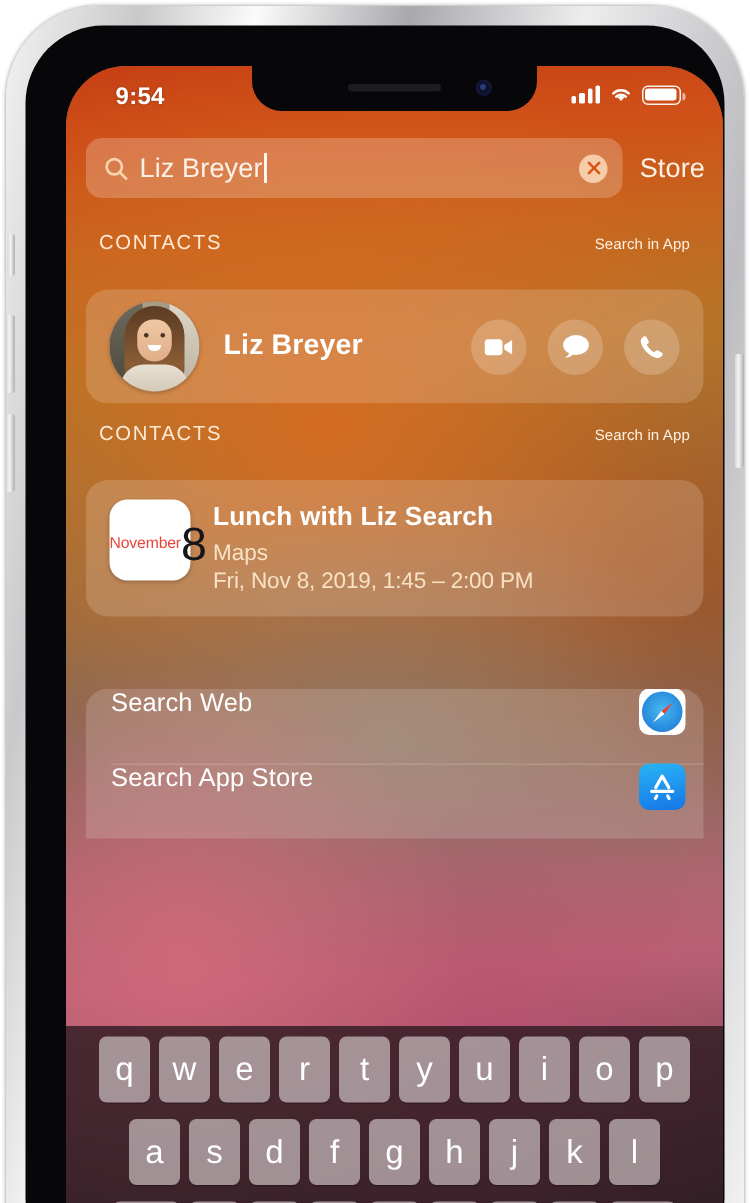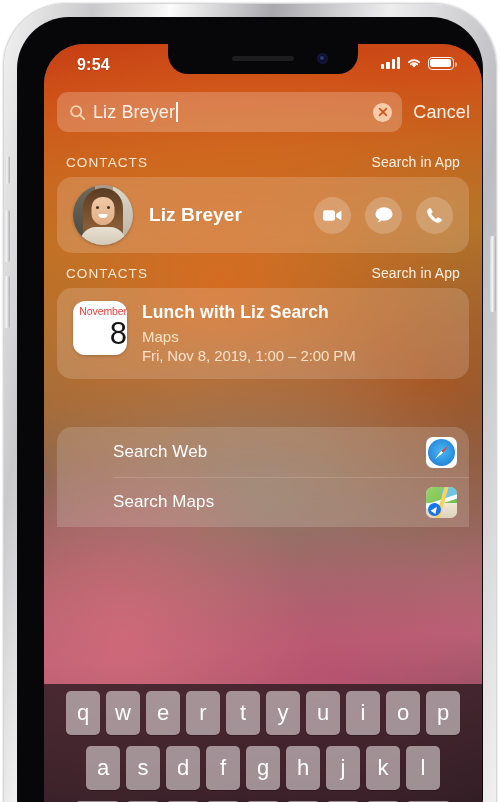--- a/index.html
+++ b/index.html
@@ -149,27 +149,27 @@
     cursor: pointer; letter-spacing: .1px;
   }
 
   
   #content {
     position: absolute; left: 0; top: 98px; width: 100%; bottom: 0;
     z-index: 10;
   }
   .section-header {
     display: flex; align-items: baseline; justify-content: space-between;
-    padding: 12px 22px 7px 22px;
+    padding: 12px 22px 24px 22px;
   }
   .section-title {
     color: #ffe9d4; font-size: 13.5px; font-weight: normal;
     letter-spacing: 1.1px;
   }
-  .section-action { color: #fff0e2; font-size: 14px; letter-spacing: .1px; cursor:pointer; }
+  .section-action { color: #fff0e2; font-size: 10px; letter-spacing: .1px; cursor:pointer; }
 
   .card {
     margin: 0 13px; border-radius: 15px;
     background: rgba(255,255,255,.17);
     backdrop-filter: blur(14px);
     overflow: hidden;
   }
 
   
   #contact-row {
@@ -217,42 +217,42 @@
     background: rgba(255,255,255,.20);
     display:flex; align-items:center; justify-content:center; cursor:pointer;
   }
   .action-btn svg { fill: #fff; }
 
   
   #calendar-row { display: flex; padding: 13px 16px 15px 16px; }
   #cal-icon {
     width: 54px; height: 54px; border-radius: 12px; flex: none;
     background: #ffffff; box-shadow: 0 1px 3px rgba(0,0,0,.22);
-    display: flex; flex-direction: column; align-items: flex-end;
+    display: flex; flex-direction: row; align-items: center;
     justify-content: flex-start; padding-top: 5px; box-sizing: border-box;
   }
   #cal-month { color:#e8453c; font-size: 10.5px; letter-spacing:-.1px; line-height:1; }
   #cal-day { color:#16161a; font-size: 31px; line-height: 1.05; margin-top:1px;
      font-weight: normal; }
   #cal-text { margin-left: 15px; padding-top: 1px; }
   #cal-title { color:#fff; font-size: 17.5px; font-weight: bold; letter-spacing:.1px; }
   #cal-location { color:#f8e2c6; font-size: 15px; margin-top: 5px; }
   #cal-when { color:#f8e2c6; font-size: 15px; margin-top: 2px; letter-spacing: -.1px; }
 
   
   #suggestions {
     margin: 0 13px; border-radius: 15px 15px 0 0;
     background: rgba(255,255,255,.16);
     backdrop-filter: blur(14px);
     margin-top: 48px;
     overflow: hidden;
   }
   .sugg-row {
-    display:flex; align-items:center; justify-content: space-between;
-    height: 50px; padding: 0 12px 0 17px; cursor: pointer; position: relative; margin-left: 39px;
+    display:flex; align-items:flex-start; justify-content: space-between;
+    height: 50px; padding: 0 12px 0 17px; cursor: pointer; position: relative;
   }
   .sugg-row + .sugg-row::before {
     content:""; position:absolute; left: 17px; right: 0; top: 0;
     height: 1px; background: rgba(255,255,255,.14);
   }
   .sugg-label { color:#fff; font-size: 17px; letter-spacing:.1px; }
   .app-icon { width: 31px; height: 31px; border-radius: 7px; flex:none; position:relative; overflow:hidden; }
 
   
   .icon-safari { background: #ffffff; display:flex; align-items:center; justify-content:center; }
@@ -365,21 +365,21 @@
             <line x1="11.6" y1="11.6" x2="16" y2="16" stroke="#ffdcb8" stroke-width="1.9" stroke-linecap="round"></line>
           </svg>
           <div id="search-text"><span>Liz Breyer</span><span id="caret"></span></div>
           <div id="clear-button">
             <svg viewBox="0 0 10 10">
               <line x1="1.6" y1="1.6" x2="8.4" y2="8.4" stroke="#d8541a" stroke-width="1.7" stroke-linecap="round"></line>
               <line x1="8.4" y1="1.6" x2="1.6" y2="8.4" stroke="#d8541a" stroke-width="1.7" stroke-linecap="round"></line>
             </svg>
           </div>
         </div>
-        <div id="cancel-button">Cancel</div>
+        <div id="cancel-button">Store</div>
       </div>
 
       <div id="content">
 
         <div class="section-header">
           <div class="section-title">CONTACTS</div>
           <div class="section-action">Search in App</div>
         </div>
 
         <div class="card">
@@ -424,48 +424,45 @@
 
         <div class="card">
           <div id="calendar-row">
             <div id="cal-icon">
               <div id="cal-month">November</div>
               <div id="cal-day">8</div>
             </div>
             <div id="cal-text">
               <div id="cal-title">Lunch with Liz Search</div>
               <div id="cal-location">Maps</div>
-              <div id="cal-when">Fri, Nov 8, 2019, 1:00 – 2:00 PM</div>
+              <div id="cal-when">Fri, Nov 8, 2019, 1:45 – 2:00 PM</div>
             </div>
           </div>
         </div>
 
         <div id="suggestions">
 
           <div class="sugg-row">
             <div class="sugg-label">Search Web</div>
             <div class="app-icon icon-safari">
               <div class="disc">
                   <div class="needle"></div>
                 </div>
             </div>
           </div>
 
-
           <div class="sugg-row">
-            <div class="sugg-label">Search Maps</div>
-            <div class="app-icon icon-maps">
-              <div class="green"></div>
-                <div class="tan"></div>
-              <div class="water"></div>
-                <div class="road1"></div>
-                <div class="road2"></div>
-              <div class="pin"></div>
-            </div>
-          </div>
+            <div class="sugg-label">Search App Store</div>
+            <div class="app-icon icon-appstore">
+              <svg viewBox="0 0 22 22">
+                <path d="M11 3.6 L15.6 11.6 M11 3.6 L6.4 11.6 M3.6 14.2 L18.4 14.2 M7.2 17.4 L6.2 19.2 M14.8 17.4 L15.8 19.2" stroke="#fff" stroke-width="2.2" stroke-linecap="round" fill="none"></path>
+              </svg>
+            </div>
+          </div>
+
 
         </div>
       </div>
 
       <div id="keyboard">
 
         <div class="kb-row kb-row-1">
           <div class="key">q</div>
           <div class="key">w</div>
           <div class="key">e</div>

